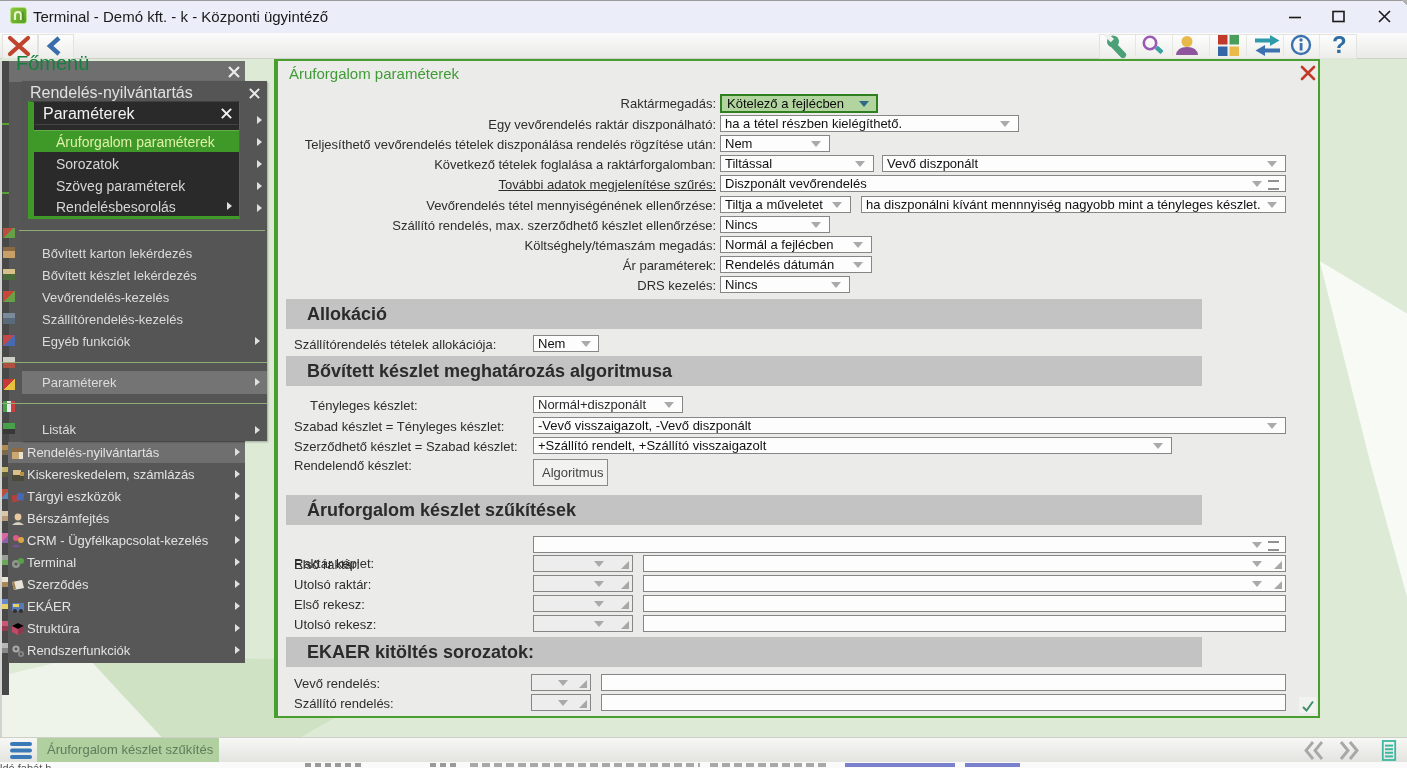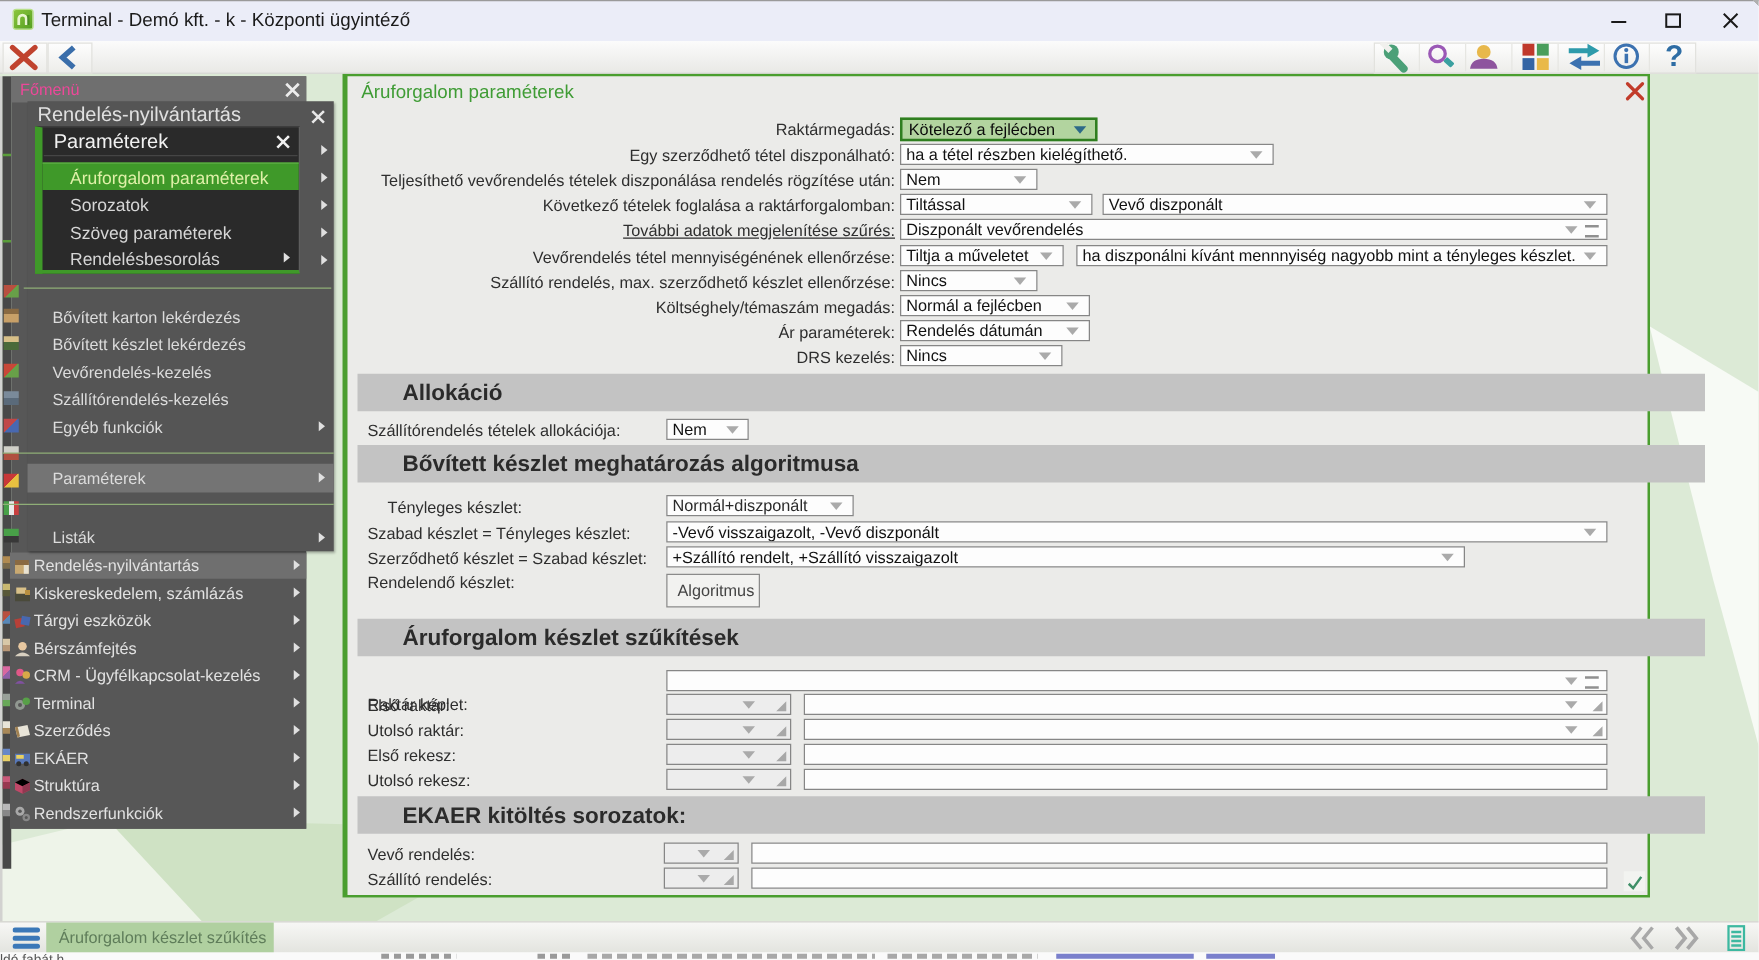--- a/index.html
+++ b/index.html
@@ -19,22 +19,22 @@
   #panel{left:274px;top:59px;width:1046px;height:659px;background:#ebebe9;
          border:2px solid #4a9e2f;border-left:4px solid #4a9e2f;box-sizing:border-box;}
   #paneltitle{left:289px;top:65px;font-size:15px;color:#3f9c35;}
   .lbl{position:absolute;font-size:13px;color:#2e2e2e;white-space:nowrap;}
   .rl{text-align:right;}
   .ctl{position:absolute;height:17px;background:#fdfdfd;border:1px solid #868686;box-sizing:border-box;
        font-size:13px;line-height:15px;color:#111;padding-left:4px;white-space:nowrap;overflow:hidden;}
   .arr{position:absolute;width:0;height:0;border-left:5px solid transparent;border-right:5px solid transparent;border-top:6px solid #aaaaaa;}
   .cnr{position:absolute;width:0;height:0;border-bottom:8px solid #a8a8a8;border-left:8px solid transparent;}
   .eq{position:absolute;width:11px;height:6px;border-top:2px solid #909090;border-bottom:2px solid #909090;}
-  .sec{position:absolute;left:286px;width:1078px;height:30px;background:#c3c3c3;
-       font-size:18px;font-weight:bold;color:#2b2b2b;line-height:30px;padding-left:36px;box-sizing:border-box;}
+  .sec{position:absolute;left:286px;width:916px;height:30px;background:#c3c3c3;
+       font-size:18px;font-weight:bold;color:#2b2b2b;line-height:30px;padding-left:21px;box-sizing:border-box;}
   
   #basestrip{left:2px;top:61px;width:7px;height:634px;background:#484848;overflow:hidden;}
   #fomenu{left:9px;top:61px;width:236px;height:602px;background:#575757;}
   #fomenuhdr{left:9px;top:61px;width:236px;height:21px;background:#6f6f6f;}
   #rendpanel{left:22px;top:81px;width:245px;height:360px;background:#555555;box-shadow:1px 1px 2px rgba(0,0,0,0.3);}
   #darkpanel{left:28px;top:101px;width:212px;height:118px;background:#2a2a2a;border-left:6px solid #3f9929;border-bottom:3px solid #3f9929;border-top:1px solid #404040;border-right:1px solid #5e5e5e;box-sizing:border-box;}
   .mitem{position:absolute;font-size:13px;color:#dcdcdc;white-space:nowrap;}
   .ditem{position:absolute;font-size:14px;color:#d6d6d6;white-space:nowrap;}
   .iitem{position:absolute;font-size:13px;color:#e2e2e2;white-space:nowrap;}
   .marr{position:absolute;width:0;height:0;border-top:4px solid transparent;border-bottom:4px solid transparent;border-left:5px solid #e0e0e0;}
@@ -59,21 +59,21 @@
 <div class="abs" id="panel"></div>
 <div class="abs" id="paneltitle">Áruforgalom paraméterek</div>
 <svg class="abs" style="left:1299px;top:64px;" width="18" height="18" viewBox="0 0 18 18">
   <path d="M3 3 L15 15 M15 3 L3 15" stroke="#c23b2a" stroke-width="2.6" stroke-linecap="round"></path>
 </svg>
 
 <div class="lbl rl" style="left:300px;top:96px;width:416px;">Raktármegadás:</div>
 <div class="abs" style="left:720px;top:94px;width:158px;height:19px;background:#b2d49f;border:2px solid #2f7e20;box-sizing:border-box;font-size:13px;line-height:15px;color:#0a0a0a;padding-left:5px;">Kötelező a fejlécben
   <span class="arr" style="right:7px;top:5px;border-top-color:#2d6a88;"></span></div>
 
-<div class="lbl rl" style="left:300px;top:117px;width:416px;">Egy szerződhető tétel diszponálható:</div>
+<div class="lbl rl" style="left:300px;top:117px;width:416px;">Egy vevőrendelés raktár diszponálható:</div>
 <div class="ctl" style="left:720px;top:115px;width:299px;">ha a tétel részben kielégíthető.<span class="arr" style="right:8px;top:5px;"></span></div>
 
 <div class="lbl rl" style="left:290px;top:137px;width:426px;">Teljesíthető vevőrendelés tételek diszponálása rendelés rögzítése után:</div>
 <div class="ctl" style="left:720px;top:135px;width:110px;">Nem<span class="arr" style="right:8px;top:5px;"></span></div>
 
 <div class="lbl rl" style="left:300px;top:157px;width:416px;">Következő tételek foglalása a raktárforgalomban:</div>
 <div class="ctl" style="left:720px;top:155px;width:154px;">Tiltással<span class="arr" style="right:8px;top:5px;"></span></div>
 <div class="ctl" style="left:882px;top:155px;width:404px;">Vevő diszponált<span class="arr" style="right:8px;top:5px;"></span></div>
 
 <div class="lbl rl" style="left:300px;top:177px;width:416px;text-decoration:underline;">További adatok megjelenítése szűrés:</div>
@@ -247,21 +247,21 @@
 <div class="abs" style="left:3px;top:228px;width:12px;height:10px;background:linear-gradient(135deg,#b85040 50%,#68a048 50%);"></div>
 <div class="abs" style="left:3px;top:247px;width:12px;height:11px;background:linear-gradient(180deg,#8a6a42 40%,#c8a068 40%);"></div>
 <div class="abs" style="left:3px;top:269px;width:12px;height:11px;background:linear-gradient(180deg,#d8c088 45%,#4a6a3a 45%);"></div>
 <div class="abs" style="left:3px;top:291px;width:12px;height:11px;background:linear-gradient(135deg,#c84838 50%,#68a048 50%);"></div>
 <div class="abs" style="left:3px;top:313px;width:12px;height:11px;background:linear-gradient(180deg,#7a8a9a 50%,#5a6a7a 50%);"></div>
 <div class="abs" style="left:3px;top:335px;width:12px;height:11px;background:linear-gradient(135deg,#c04848 50%,#4868b0 50%);"></div>
 <div class="abs" style="left:3px;top:357px;width:12px;height:11px;background:linear-gradient(180deg,#d0d0c8 50%,#b05040 50%);"></div>
 <div class="abs" style="left:3px;top:379px;width:12px;height:11px;background:linear-gradient(135deg,#c83838 50%,#e8c040 50%);"></div>
 <div class="abs" style="left:3px;top:401px;width:12px;height:11px;background:linear-gradient(90deg,#48a048 33%,#e8e8e8 33% 66%,#c84040 66%);"></div>
 <div class="abs" style="left:3px;top:423px;width:12px;height:11px;background:linear-gradient(180deg,#48a048 50%,#383838 50%);"></div>
-<div class="mitem" style="left:16px;top:64px;font-size:13px;color:#ec4899;">Főmenü</div>
+<div class="mitem" style="left:16px;top:52px;font-size:20px;color:#15803d;">Főmenü</div>
 <svg class="abs" style="left:227px;top:65px;" width="14" height="14" viewBox="0 0 14 14">
     <path d="M2 2 L12 12 M12 2 L2 12" stroke="#ececec" stroke-width="2.2"></path>
   </svg>
 
 <div class="abs" id="iconmenu" style="left:8px;top:442px;width:237px;height:221px;background:#575757;">
   <div class="abs" style="left:0;top:0;width:237px;height:21px;background:#6f6f6f;"></div>
   <svg class="abs" style="left:3px;top:4px;" width="14" height="14" viewBox="0 0 14 14">
       <rect x="1" y="4" width="11" height="9" fill="#c9a971"></rect>
       <rect x="1" y="2" width="11" height="4" fill="#8a6a42"></rect>
       <rect x="8" y="6" width="4" height="7" fill="#e8e2d2"></rect>

